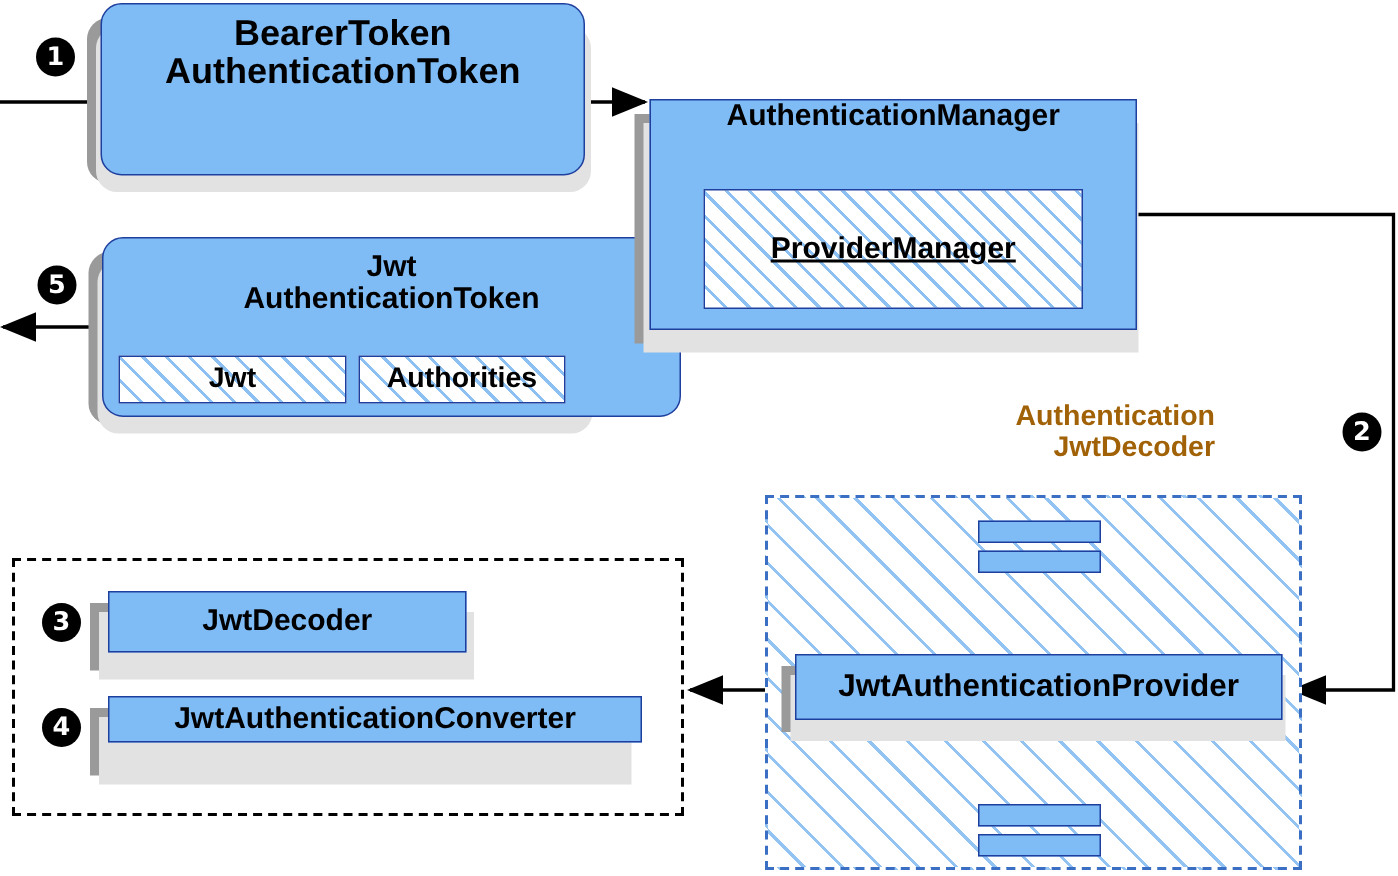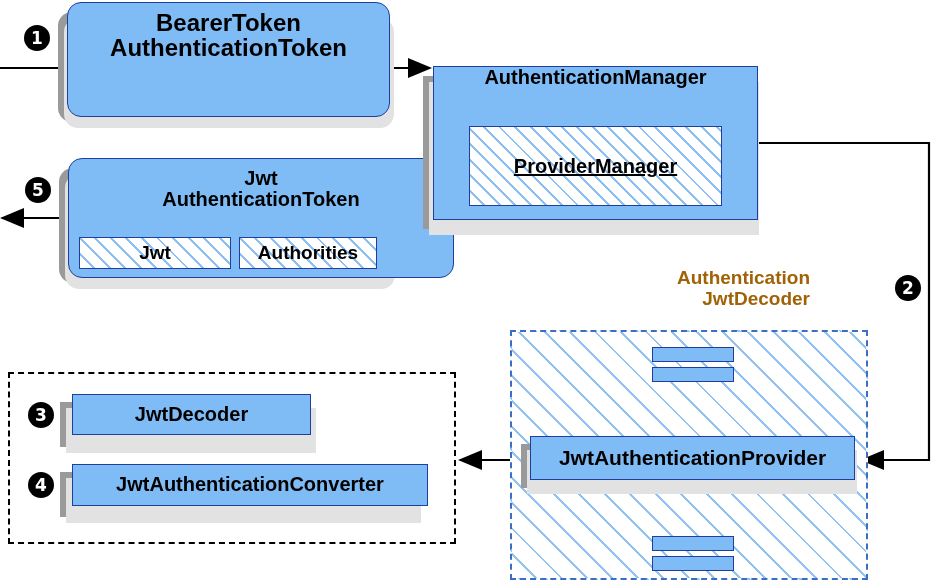--- a/index.html
+++ b/index.html
@@ -188,18 +188,18 @@
 
   <div class="shadow-layer abs" style="left:60px;top:402px;width:250px;height:45px;"></div>
   <div class="shadow-layer2 abs" style="left:66px;top:408px;width:250px;height:45px;"></div>
   <div class="blue-box abs" style="left:72px;top:394px;width:239px;height:41px;justify-content:center;">
     <div class="title-line" style="font-size:20px;">JwtDecoder</div>
   </div>
   <div class="marker" style="left:28px;top:402px;">3</div>
 
   <div class="shadow-layer abs" style="left:60px;top:472px;width:355px;height:45px;"></div>
   <div class="shadow-layer2 abs" style="left:66px;top:478px;width:355px;height:45px;"></div>
-  <div class="blue-box abs" style="left:72px;top:464px;width:356px;height:42px;justify-content:center;">
+  <div class="blue-box abs" style="left:72px;top:464px;width:356px;height:31px;justify-content:center;">
     <div class="title-line" style="font-size:20px;">JwtAuthenticationConverter</div>
   </div>
   <div class="marker" style="left:28px;top:472px;">4</div>
 
 </div>
 
 </body></html>

